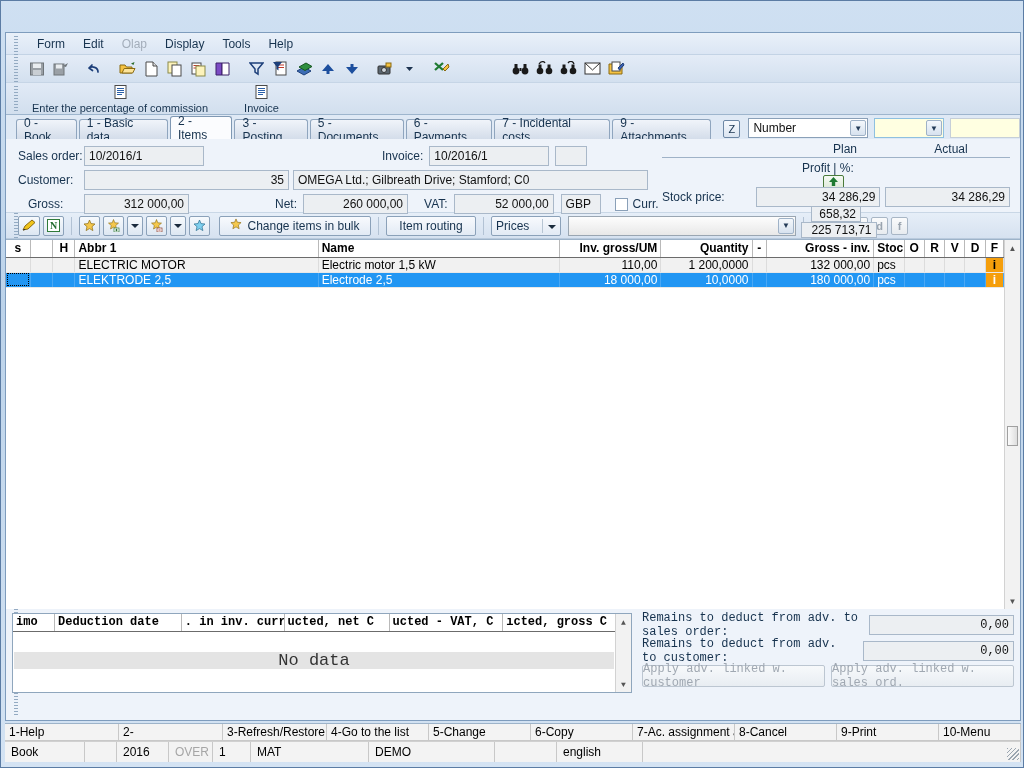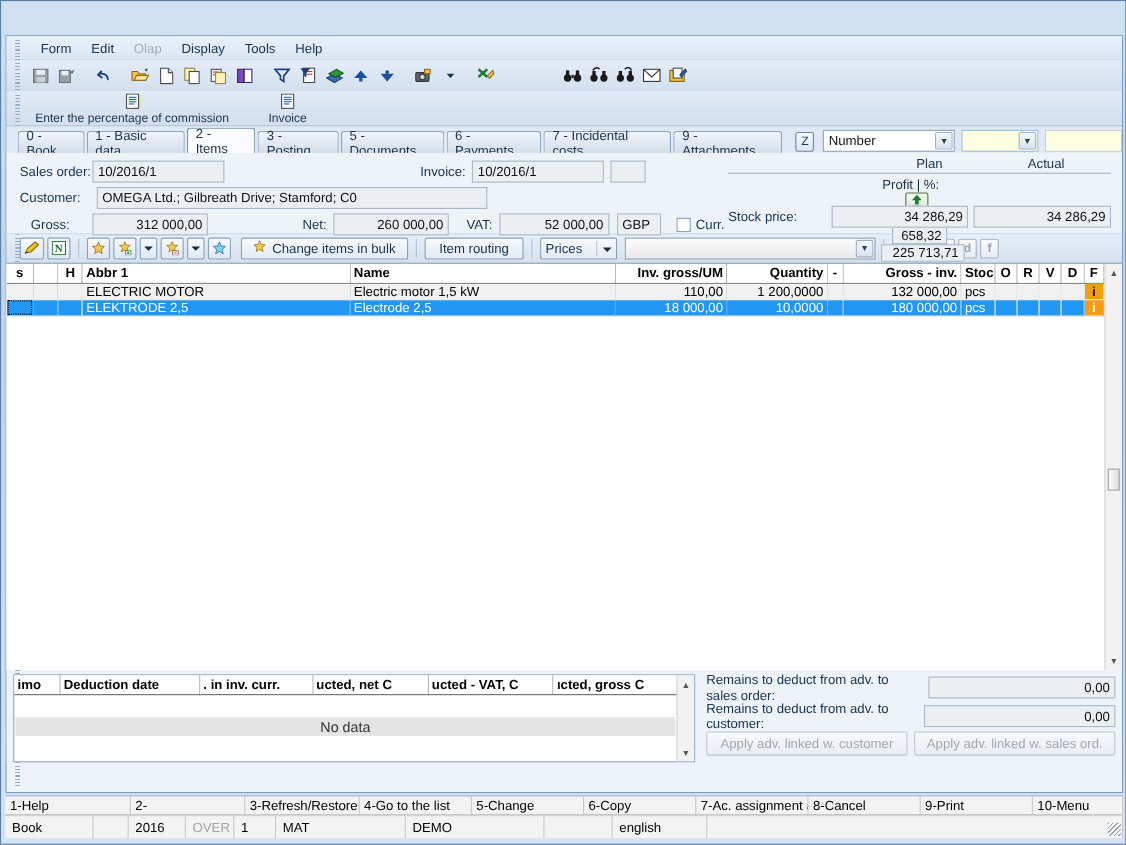--- a/index.html
+++ b/index.html
@@ -202,34 +202,34 @@
     font-size:8px;color:#555;
   }
   .vscroll .arw.bot { position:absolute;bottom:0;left:0;right:0; }
   .vscroll .thumb {
     position:absolute; left:2px; right:2px; height:20px;
     background:linear-gradient(to right,#fcfcfc,#dedede);
     border:1px solid #a0a0a0;
   }
 
   
-  #bottom { display:flex; height:84px; padding:4px 6px 0 6px; gap:6px; background:#eef3fa;}
+  #bottom { display:flex; height:84px; padding:4px 6px 0 6px; gap:6px; background:#eef3fa;font-family:Liberation Mono, monospace;}
   #bl {
     flex:0 0 620px; background:#fff; border:1px solid #8fa6bd; position:relative;
   }
   #bl table { border-collapse:collapse; width:604px; table-layout:fixed; }
   #bl th {
     background:#fff;font-size:12px;font-weight:bold;color:#000;
     border-right:1px solid #b9b9b9;border-bottom:1px solid #6b6b6b;
     height:17px;padding:0 3px;text-align:left;white-space:nowrap;overflow:hidden;
   }
   #nodata {
     position:absolute;left:1px;right:17px;top:38px;height:17px;
     background:#e4e4e4;display:flex;align-items:center;justify-content:center;
-    font-size:13px;color:#333;
+    font-size:17px;color:#333;
   }
   #br { flex:1; padding-left:4px; }
   .brow { display:flex;align-items:center;justify-content:flex-end;height:23px;margin-bottom:3px; }
   .brow .lbl { margin-right:6px; font-size:12px; color:#16324e; }
   .brow .fld { width:200px; }
   .bbtns { display:flex; gap:6px; }
   .dimbtn {
     flex:1;height:22px;border:1px solid #bcc6d1;border-radius:2px;
     background:linear-gradient(to bottom,#f7f9fb,#e8edf2);
     display:flex;align-items:center;justify-content:center;
@@ -479,20 +479,21 @@
       <div class="frow">
         <div class="lbl" style="width:78px;padding-left:12px;">Sales order:</div>
         <div class="fld" style="width:120px;">10/2016/1</div>
         <div class="lbl" style="margin-left:178px;">Invoice:</div>
         <div class="fld" style="width:120px;margin-left:6px;">10/2016/1</div>
         <div class="fld" style="width:32px;margin-left:6px;"></div>
       </div>
 
       <div class="frow">
         <div class="lbl" style="width:78px;padding-left:12px;">Customer:</div>
+        <div class="fld r" style="width:205px;">35</div>
         <div class="fld" style="width:355px;margin-left:4px;">OMEGA Ltd.; Gilbreath Drive; Stamford; C0</div>
       </div>
 
       <div class="frow">
         <div class="lbl" style="width:78px;padding-left:22px;">Gross:</div>
         <div class="fld r" style="width:105px;">312 000,00</div>
         <div class="lbl" style="margin-left:86px;">Net:</div>
         <div class="fld r" style="width:105px;margin-left:6px;">260 000,00</div>
         <div class="lbl" style="margin-left:16px;">VAT:</div>
         <div class="fld r" style="width:100px;margin-left:6px;">52 000,00</div>

